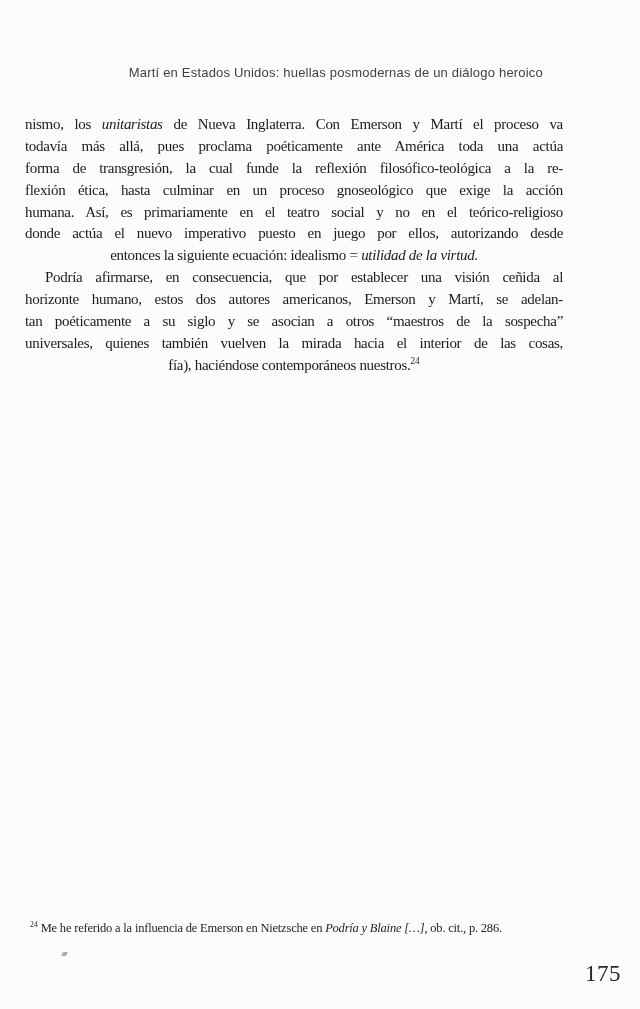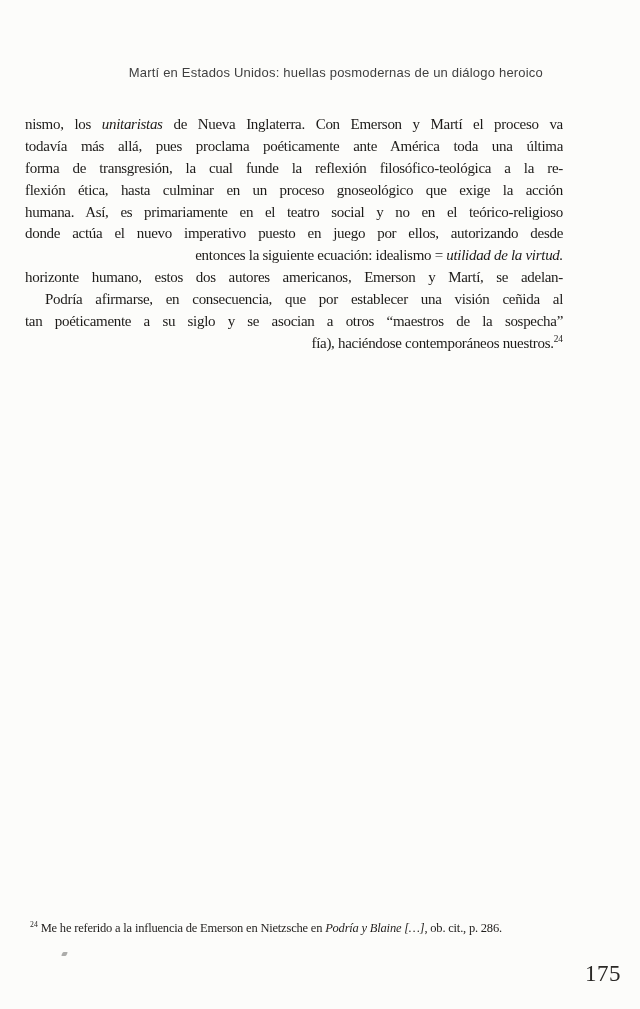--- a/index.html
+++ b/index.html
@@ -31,21 +31,21 @@
     top: 114px;
     left: 25px;
     width: 538px;
     font-size: 15px;
     letter-spacing: -0.3px;
     line-height: 21.9px;
   }
   .line {
     height: 21.9px;
     overflow: hidden;
-    text-align: right;
+    text-align: center;
   }
   .line.j {
     text-align: justify;
     text-align-last: justify;
   }
   .line.ind {
     padding-left: 20px;
   }
   .it {
     font-style: italic;
@@ -88,29 +88,30 @@
 </style>
 </head>
 <body>
 
 <div class="page">
 
   <div class="running-header">Martí en Estados Unidos: huellas posmodernas de un diálogo heroico</div>
 
   <div class="body-text">
       <div class="line j"><span>nismo, los </span><span class="it">unitaristas</span><span> de Nueva Inglaterra. Con Emerson y Martí el proceso va</span></div>
-      <div class="line j"><span>todavía más allá, pues proclama poéticamente ante América toda una última</span></div>
+      <div class="line j"><span>todavía más allá, pues proclama poéticamente ante América toda una actúa</span></div>
       <div class="line j"><span>forma de transgresión, la cual funde la reflexión filosófico-teológica a la re-</span></div>
       <div class="line j"><span>flexión ética, hasta culminar en un proceso gnoseológico que exige la acción</span></div>
       <div class="line j"><span>humana. Así, es primariamente en el teatro social y no en el teórico-religioso</span></div>
       <div class="line j"><span>donde actúa el nuevo imperativo puesto en juego por ellos, autorizando desde</span></div>
       <div class="line"><span>entonces la siguiente ecuación: idealismo = </span><span class="it">utilidad de la virtud.</span></div>
+      <div class="line j ind"><span>Podría afirmarse, en consecuencia, que por establecer una visión ceñida al</span></div>
       <div class="line j"><span>horizonte humano, estos dos autores americanos, Emerson y Martí, se adelan-</span></div>
-      <div class="line j ind"><span>Podría afirmarse, en consecuencia, que por establecer una visión ceñida al</span></div>
       <div class="line j"><span>tan poéticamente a su siglo y se asocian a otros “maestros de la sospecha”</span></div>
+      <div class="line j"><span>universales, quienes también vuelven la mirada hacia el interior de las cosas,</span></div>
       <div class="line"><span>fía), haciéndose contemporáneos nuestros.</span><sup>24</sup></div>
     </div>
 
   <div class="footnote"><sup>24</sup><span> Me he referido a la influencia de Emerson en Nietzsche en </span><span class="it">Podría y Blaine […]</span><span>, ob. cit., p. 286.</span></div>
 
   <div class="page-number">175</div>
 
   <div class="scan-speck"></div>
 
 </div>

